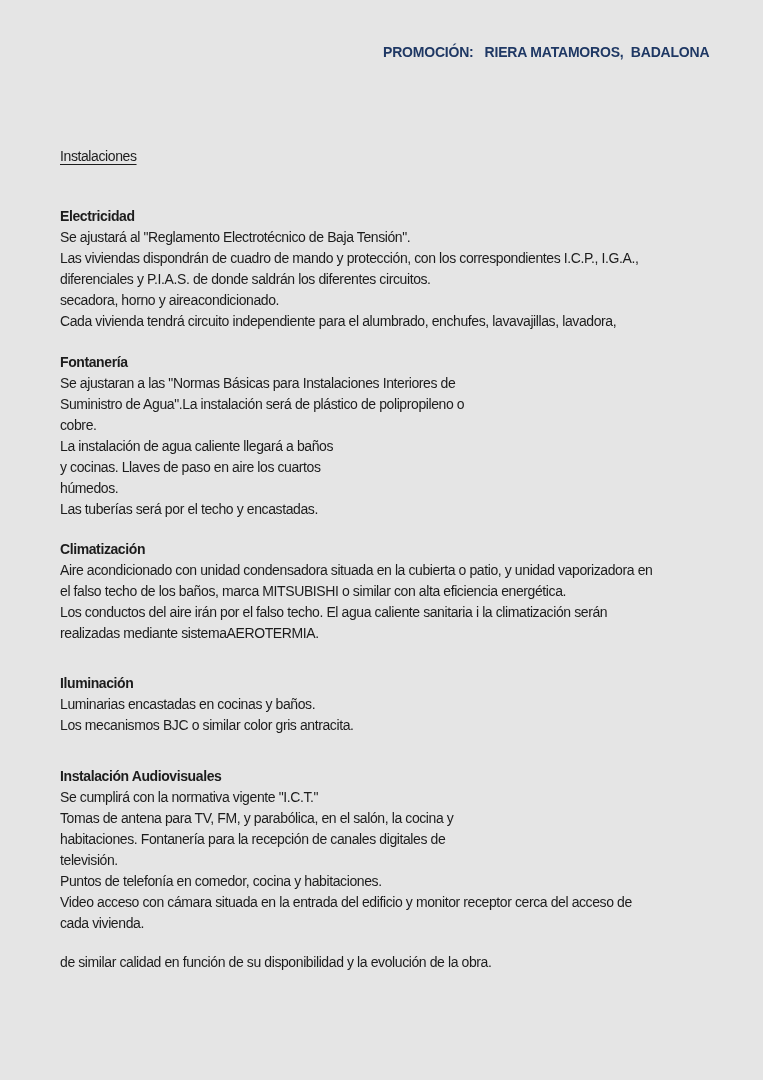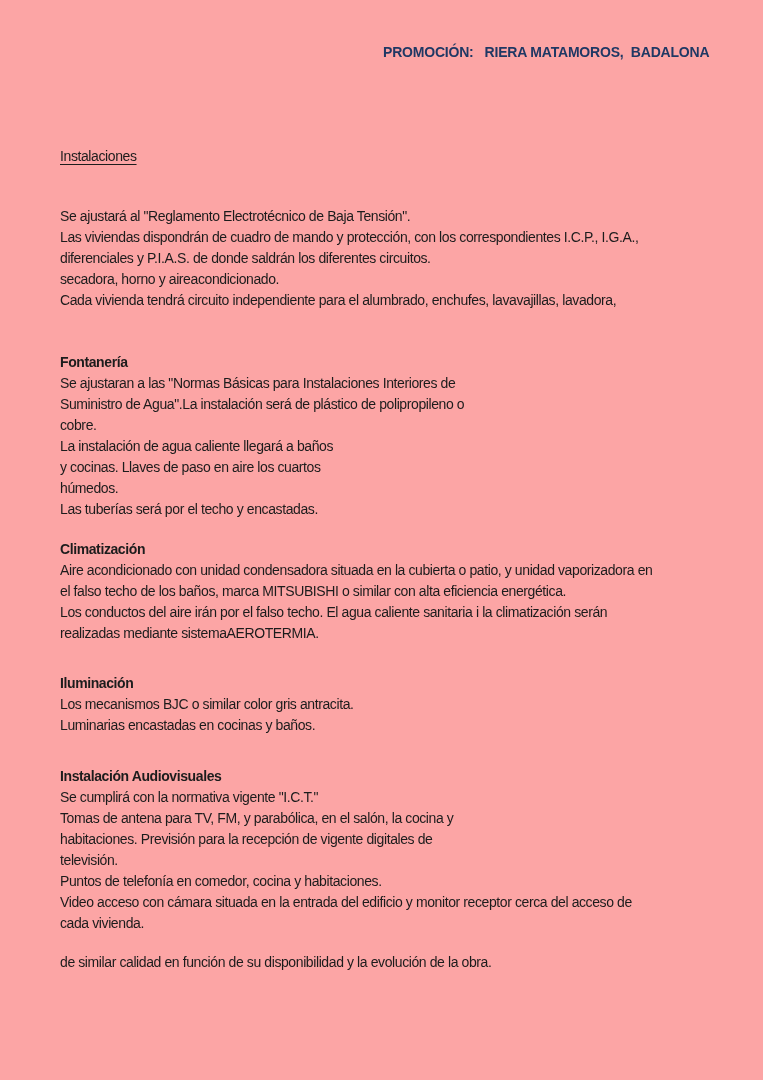--- a/index.html
+++ b/index.html
@@ -4,21 +4,21 @@
 <style>
   html, body {
     margin: 0;
     padding: 0;
     background: #ffffff;
   }
   .page {
     position: relative;
     width: 763px;
     height: 1080px;
-    background: #fca5a5;
+    background: #e5e5e5;
     overflow: hidden;
     font-family: "Liberation Sans", sans-serif;
     color: #1c1c1c;
   }
   .promo-header {
     position: absolute;
     top: 44px;
     left: 383px;
     font-size: 14px;
     font-weight: bold;
@@ -51,20 +51,21 @@
 </head>
 <body>
 
 <div class="page">
 
   <div class="promo-header">PROMOCIÓN:   RIERA MATAMOROS,  BADALONA</div>
 
   <div class="block doc-title" style="top:146px">Instalaciones</div>
 
   <section class="block" style="top:206px">
+    <h2 class="sec-title">Electricidad</h2>
     <div class="line">Se ajustará al "Reglamento Electrotécnico de Baja Tensión".</div>
     <div class="line">Las viviendas dispondrán de cuadro de mando y protección, con los correspondientes I.C.P., I.G.A.,</div>
     <div class="line">diferenciales y P.I.A.S. de donde saldrán los diferentes circuitos.</div>
     <div class="line">secadora, horno y aireacondicionado.</div>
     <div class="line">Cada vivienda tendrá circuito independiente para el alumbrado, enchufes, lavavajillas, lavadora,</div>
   </section>
 
   <section class="block" style="top:352px">
     <h2 class="sec-title">Fontanería</h2>
     <div class="line">Se ajustaran a las "Normas Básicas para Instalaciones Interiores de</div>
@@ -79,29 +80,29 @@
   <section class="block" style="top:539px">
     <h2 class="sec-title">Climatización</h2>
     <div class="line">Aire acondicionado con unidad condensadora situada en la cubierta o patio, y unidad vaporizadora en</div>
     <div class="line">el falso techo de los baños, marca MITSUBISHI o similar con alta eficiencia energética.</div>
     <div class="line">Los conductos del aire irán por el falso techo. El agua caliente sanitaria i la climatización serán</div>
     <div class="line">realizadas mediante sistemaAEROTERMIA.</div>
   </section>
 
   <section class="block" style="top:673px">
     <h2 class="sec-title">Iluminación</h2>
+    <div class="line">Luminarias encastadas en cocinas y baños.</div>
     <div class="line">Los mecanismos BJC o similar color gris antracita.</div>
-    <div class="line">Luminarias encastadas en cocinas y baños.</div>
   </section>
 
   <section class="block" style="top:766px">
     <h2 class="sec-title">Instalación Audiovisuales</h2>
     <div class="line">Se cumplirá con la normativa vigente "I.C.T."</div>
     <div class="line">Tomas de antena para TV, FM, y parabólica, en el salón, la cocina y</div>
-    <div class="line">habitaciones. Previsión para la recepción de vigente digitales de</div>
+    <div class="line">habitaciones. Fontanería para la recepción de canales digitales de</div>
     <div class="line">televisión.</div>
     <div class="line">Puntos de telefonía en comedor, cocina y habitaciones.</div>
     <div class="line">Video acceso con cámara situada en la entrada del edificio y monitor receptor cerca del acceso de</div>
     <div class="line">cada vivienda.</div>
   </section>
 
   <div class="block" style="top:952px">
     <div class="line">de similar calidad en función de su disponibilidad y la evolución de la obra.</div>
   </div>
 

